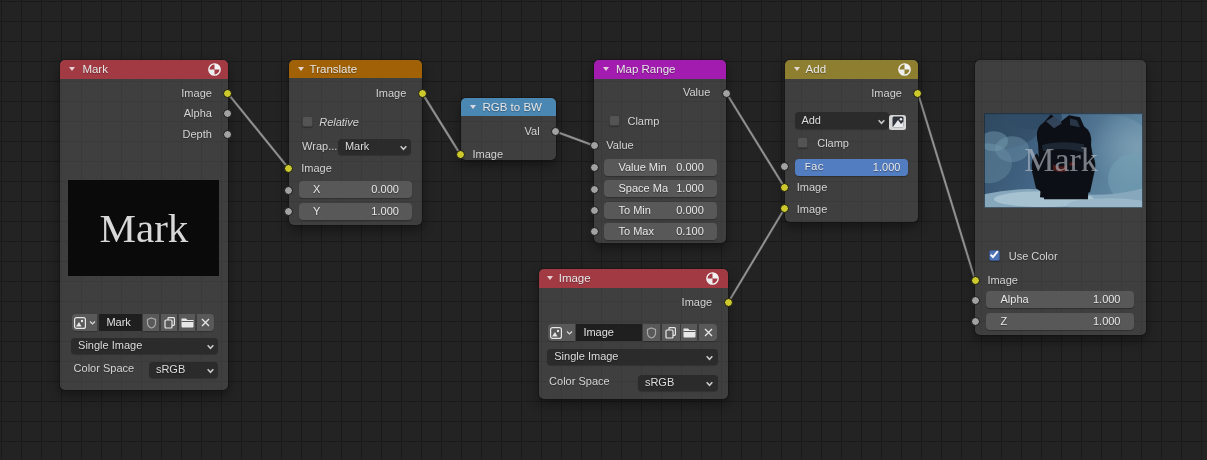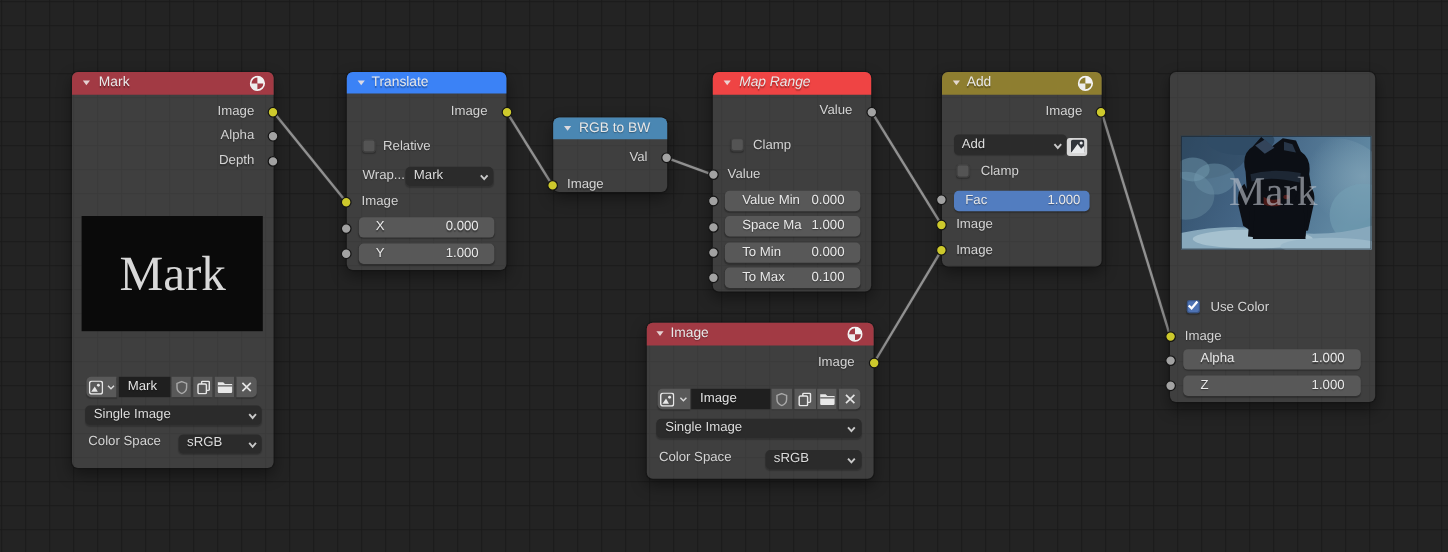--- a/index.html
+++ b/index.html
@@ -155,27 +155,27 @@
   <div class="lbl" style="left:13.2px; top:302px;">Color Space</div>
   <div class="drop" style="left:88.5px; top:301.5px; width:69.2px;">
       <span class="dt">sRGB</span>
     <svg class="chev" viewBox="0 0 8 8">
         <path d="M1.5 2.8 L4 5.6 L6.5 2.8" stroke="#c9c9c9" stroke-width="1.4" fill="none"></path>
       </svg>
   </div>
 </div>
 
 <div class="node" style="left:288.6px; top:59.7px; width:133.7px; height:165.2px;">
-  <div class="hdr" style="background:#3b82f6;">
+  <div class="hdr" style="background:#a16207;">
       <span class="tri" style="left:9px;"></span>
       <span class="ti" style="left:21px;">Translate</span>
     </div>
   <div class="lbl rlbl" style="right:16px; top:27.2px;">Image</div>
   <div class="chk" style="left:13.5px; top:56.2px;"></div>
-  <div class="lbl" style="left:30.6px; top:55.9px;">Relative</div>
+  <div class="lbl" style="left:30.6px; top:55.9px;font-style:italic;">Relative</div>
   <div class="lbl" style="left:13.5px; top:80.6px;text-align:center;">Wrap...</div>
   <div class="drop" style="left:49.3px; top:79px; width:73.4px;">
       <span class="dt">Mark</span>
     <svg class="chev" viewBox="0 0 8 8">
         <path d="M1.5 2.8 L4 5.6 L6.5 2.8" stroke="#c9c9c9" stroke-width="1.4" fill="none"></path>
       </svg>
   </div>
   <div class="lbl" style="left:12.7px; top:102.5px;">Image</div>
   <div class="slider" style="left:10.5px; top:121.8px; width:112.8px;">
       <span class="sl">X</span>
@@ -190,21 +190,21 @@
 <div class="node" style="left:460.5px; top:97.8px; width:95.1px; height:62px;">
   <div class="hdr" style="background:#4a87b3;">
       <span class="tri" style="left:9px;"></span>
       <span class="ti" style="left:22px;">RGB to BW</span>
     </div>
   <div class="lbl rlbl" style="right:16px; top:27.2px;">Val</div>
   <div class="lbl" style="left:12px; top:50.3px;">Image</div>
 </div>
 
 <div class="node" style="left:594.3px; top:60.4px; width:132px; height:182.9px;">
-  <div class="hdr" style="background:#ef4444;font-style:italic;">
+  <div class="hdr" style="background:#a21caf;">
       <span class="tri" style="left:9px;"></span>
       <span class="ti" style="left:21.7px;">Map Range</span>
     </div>
   <div class="lbl rlbl" style="right:16px; top:26.1px;">Value</div>
   <div class="chk" style="left:15.1px; top:54.5px;"></div>
   <div class="lbl" style="left:33.2px; top:54.2px;">Clamp</div>
   <div class="lbl" style="left:12px; top:79px;">Value</div>
   <div class="slider" style="left:10.2px; top:98.6px; width:112.3px;">
       <span class="sl">Value Min</span>
       <span class="sv">0.000</span>
@@ -243,21 +243,21 @@
   <div style="position:absolute; left:104.8px; top:54.6px; width:16.7px; height:15.2px; background:#d6d6d6; border-radius:2.5px;">
     <svg style="position:absolute;left:2.5px;top:1.8px;" width="12" height="12" viewBox="0 0 12 12">
         <rect x="0.5" y="0.5" width="11" height="11" rx="1.5" fill="#30343a"></rect>
         <path d="M0.5 11.5 L6 4 L9 8 L11.5 5.5 V11.5 Z" fill="#e8eaec"></path>
         <circle cx="9" cy="3.2" r="1.3" fill="#e8eaec"></circle>
       </svg>
   </div>
   <div class="chk" style="left:12.8px; top:77.4px;"></div>
   <div class="lbl" style="left:32.6px; top:77.1px;">Clamp</div>
   <div class="slider" style="left:10.8px; top:98.5px; width:113px; background:#527dc0;">
-      <span class="sl" style="left:9px;">Fac</span>
+      <span class="sl" style="left:9px;font-family:Liberation Mono, monospace;">Fac</span>
       <span class="sv" style="right:8px;">1.000</span>
     </div>
   <div class="lbl" style="left:12.2px; top:121.4px;">Image</div>
   <div class="lbl" style="left:12.2px; top:142.5px;">Image</div>
 </div>
 
 <div class="node" style="left:538.7px; top:269.1px; width:189.5px; height:130px;">
   <div class="hdr" style="background:#a23a44;">
       <span class="tri" style="left:8.2px;"></span>
       <span class="ti" style="left:20px;">Image</span>

